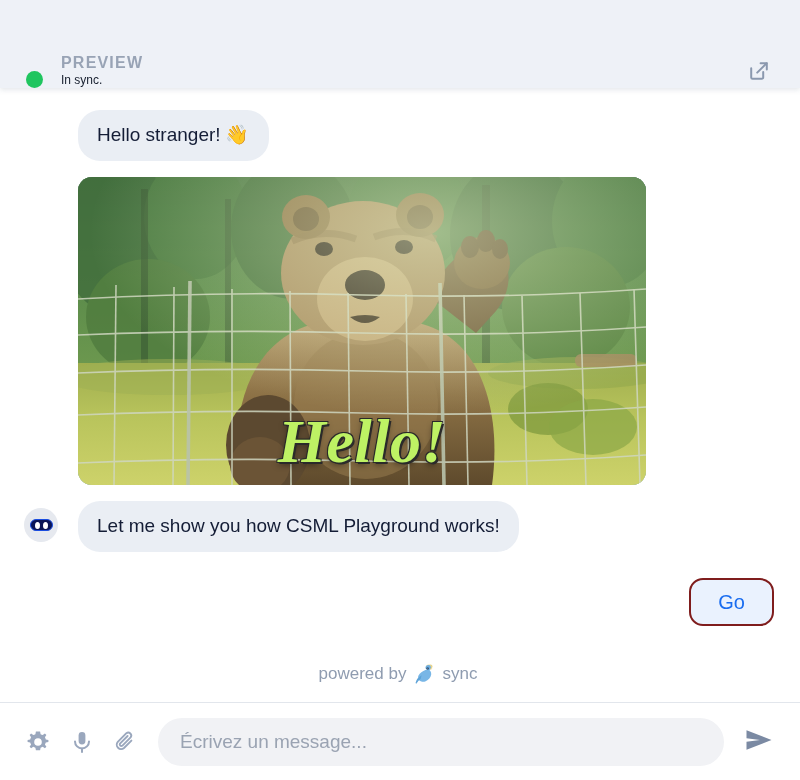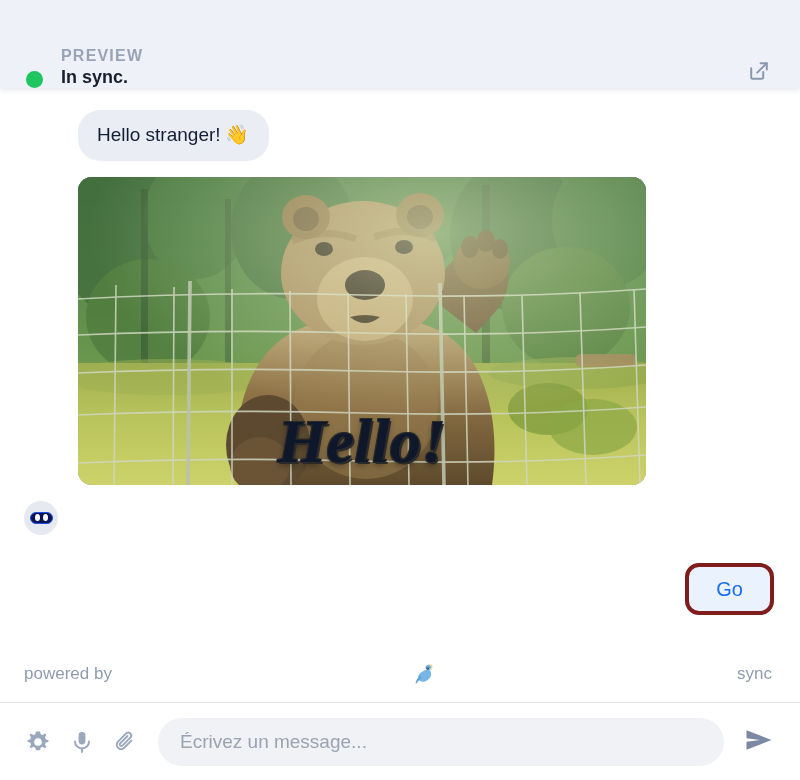--- a/index.html
+++ b/index.html
@@ -48,22 +48,22 @@
   }
   .header-texts { display: flex; flex-direction: column; gap: 3px; }
   .header-eyebrow {
     font-size: 16px;
     font-weight: bold;
     letter-spacing: 1.2px;
     color: #98a3b5;
     line-height: 1.1;
   }
   .header-title {
-    font-size: 18px;
-    font-weight: bold;
+    font-size: 12px;
+    font-weight: normal;
     color: #18202f;
     line-height: 1.15;
   }
   .header-action {
     margin-left: auto;
     width: 34px;
     height: 34px;
     display: flex;
     align-items: center;
     justify-content: center;
@@ -149,55 +149,55 @@
 
   .gif-caption {
     position: absolute;
     left: 50%;
     transform: translateX(-50%);
     bottom: 8px;
     font-family: "Liberation Serif", serif;
     font-style: italic;
     font-weight: bold;
     font-size: 62px;
-    color: #0f172a;
+    color: #bef264;
     text-shadow:
       2px 2px 0 #2a2a2a,
       -1px -1px 0 #2a2a2a,
       1px -1px 0 #2a2a2a,
       -1px 1px 0 #2a2a2a,
       0 3px 6px rgba(0,0,0,.45);
     letter-spacing: 0.5px;
     white-space: nowrap;
   }
 
   
   .quickreply-row {
     display: flex;
     justify-content: flex-end;
     padding-right: 2px;
     margin-top: 10px;
   }
   .quickreply-btn {
-    border: 4px solid #7f1d1d;
+    border: 2px solid #7f1d1d;
     background: #eaf2fe;
     color: #1a6df0;
     font-size: 20px;
     font-family: "Liberation Sans", sans-serif;
     padding: 11px 27px;
     border-radius: 14px;
     cursor: pointer;
     line-height: 1.1;
   }
 
   
   .powered {
     display: flex;
     align-items: center;
-    justify-content: space-between;
+    justify-content: center;
     gap: 6px;
     padding-right: 4px;
     margin-top: auto;
     margin-bottom: 16px;
     font-size: 17px;
     color: #8f9cb0;
   }
   .powered .brand { color: #8f9cb0; }
   .bird-logo { display: block; }
 
@@ -402,20 +402,21 @@
 
     <div class="msg-row">
       <div class="avatar-slot">
         <div class="bot-avatar">
           <div class="visor">
             <span class="eye"></span>
             <span class="eye"></span>
           </div>
         </div>
       </div>
+      <div class="bubble">Let me show you how CSML Playground works!</div>
     </div>
 
     <div class="quickreply-row">
       <button class="quickreply-btn">Go</button>
     </div>
 
     <div class="powered">
       <span>powered by</span>
       <span>
         <svg class="bird-logo" width="24" height="24" viewBox="0 0 24 24" fill="none">

